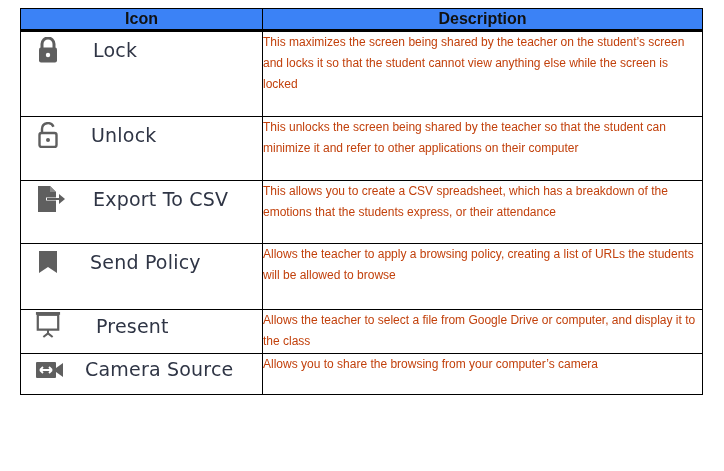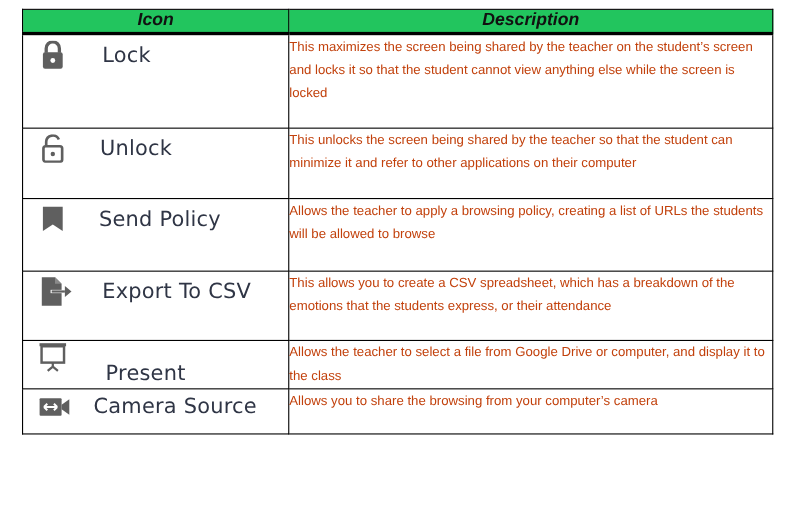--- a/index.html
+++ b/index.html
@@ -6,24 +6,23 @@
   body { width: 724px; height: 471px; position: relative; overflow: hidden; }
   .tbl {
     position: absolute; left: 20px; top: 8px;
     width: 683px;
     border-collapse: collapse;
     font-family: "Liberation Sans", sans-serif;
     color: #111;
   }
   .tbl th, .tbl td { border: 1.5px solid #000; padding: 0; vertical-align: top; }
   .tbl thead th {
-    background: #22c55e; font-weight: bold; font-size: 16px;
+    background: #3b82f6; font-weight: bold; font-size: 16px;
     height: 20px; line-height: 20px; text-align: center;
     border-bottom: 3px solid #000;
-    font-style: italic;
   }
   .col-icon { width: 242px; }
   .icon-cell { position: relative; text-align: center; }
   .icon-wrap {
     position: absolute; left: 14px; top: 5px; width: 26px; height: 26px;
     display: flex; align-items: center; justify-content: center;
   }
   .icon-wrap svg { display: block; }
   .icon-label {
     position: absolute; top: 7px;
@@ -73,59 +72,59 @@
               <path d="M5 11V7a6 6 0 0 1 11.5-2.2" fill="none" stroke="#5f5f5f" stroke-width="2.4"></path>
               <rect x="2.5" y="11" width="17" height="14" rx="2" fill="none" stroke="#5f5f5f" stroke-width="2.4"></rect>
               <circle cx="11" cy="18" r="2" fill="#5f5f5f"></circle>
             </svg>
         </span>
         <span class="icon-label" style="left:70px;">Unlock</span>
       </td>
       <td class="desc">This unlocks the screen being shared by the teacher so that the student can minimize it and refer to other applications on their computer</td>
     </tr>
 
-    <tr style="height:66px;">
-      <td class="icon-cell">
-        <span class="icon-wrap">
-          <svg width="20" height="24" viewBox="0 0 20 24">
-              <path d="M1 1h18v22l-9-6-9 6z" fill="#5f5f5f"></path>
-            </svg>
-        </span>
-        <span class="icon-label" style="left:69px;">Send Policy</span>
-      </td>
-      <td class="desc">Allows the teacher to apply a browsing policy, creating a list of URLs the students will be allowed to browse</td>
-    </tr>
-
     <tr style="height:63px;">
       <td class="icon-cell">
         <span class="icon-wrap" style="width:32px;">
           <svg width="30" height="28" viewBox="0 0 30 28">
               <path d="M2 1h12l6 6v20H2z" fill="#5f5f5f"></path>
               <path d="M14 1v6h6" fill="#8a8a8a"></path>
               <rect x="10" y="12.5" width="14" height="3" fill="#fff"></rect>
               <rect x="11" y="13" width="12" height="2" fill="#5f5f5f"></rect>
               <path d="M23 9l6 5-6 5z" fill="#5f5f5f"></path>
             </svg>
         </span>
         <span class="icon-label" style="left:72px;">Export To CSV</span>
       </td>
       <td class="desc">This allows you to create a CSV spreadsheet, which has a breakdown of the emotions that the students express, or their attendance</td>
     </tr>
 
+    <tr style="height:66px;">
+      <td class="icon-cell">
+        <span class="icon-wrap">
+          <svg width="20" height="24" viewBox="0 0 20 24">
+              <path d="M1 1h18v22l-9-6-9 6z" fill="#5f5f5f"></path>
+            </svg>
+        </span>
+        <span class="icon-label" style="left:69px;">Send Policy</span>
+      </td>
+      <td class="desc">Allows the teacher to apply a browsing policy, creating a list of URLs the students will be allowed to browse</td>
+    </tr>
+
 
     <tr style="height:44px;">
       <td class="icon-cell">
         <span class="icon-wrap" style="top:2px;">
           <svg width="28" height="30" viewBox="0 0 28 30">
               <rect x="1" y="1" width="26" height="3" fill="#5f5f5f"></rect>
               <rect x="3" y="4" width="22" height="16" fill="none" stroke="#5f5f5f" stroke-width="2.4"></rect>
               <path d="M14 20v4M14 24l-5 4M14 24l5 4" stroke="#5f5f5f" stroke-width="2.2" fill="none"></path>
             </svg>
         </span>
-        <span class="icon-label" style="left:75px;top:18px;">Present</span>
+        <span class="icon-label" style="left:75px;top:5px;">Present</span>
       </td>
       <td class="desc">Allows the teacher to select a file from Google Drive or computer, and display it to the class</td>
     </tr>
 
     <tr style="height:41px;">
       <td class="icon-cell">
         <span class="icon-wrap" style="width:30px;top:3px;">
           <svg width="30" height="20" viewBox="0 0 30 20">
               <rect x="1" y="2" width="20" height="16" rx="1" fill="#5f5f5f"></rect>
               <path d="M21 8l7-5v14l-7-5z" fill="#5f5f5f"></path>

